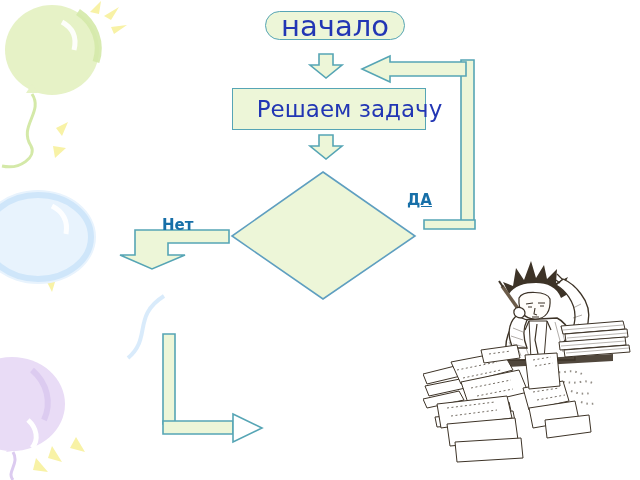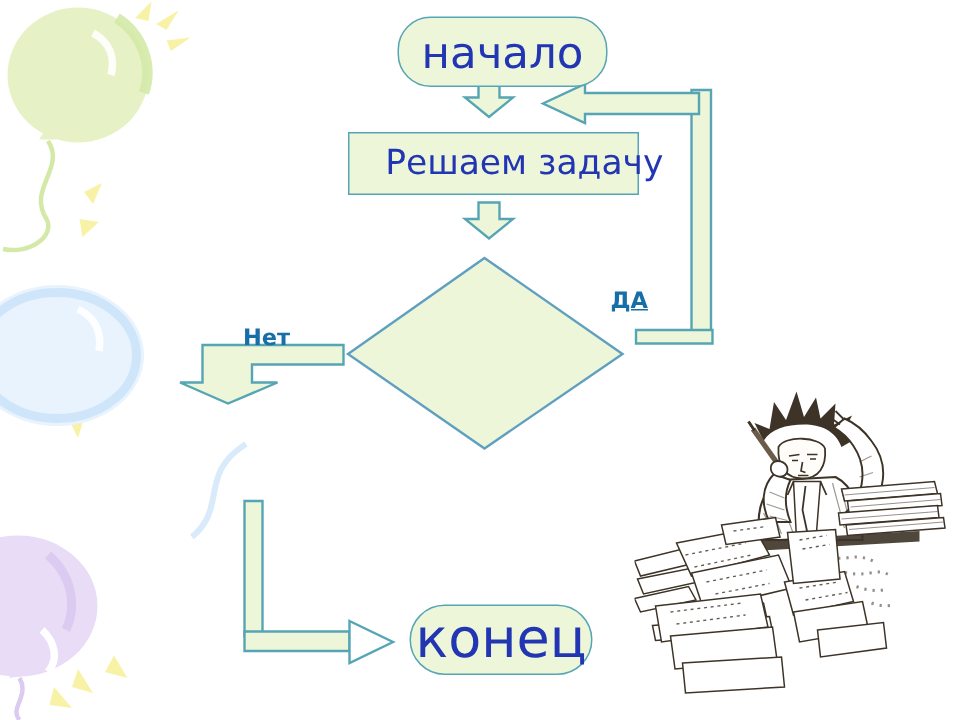--- a/index.html
+++ b/index.html
@@ -10,21 +10,21 @@
   .layer{position:absolute;left:0;top:0;width:640px;height:480px;}
   svg{display:block;}
   .shape{fill:var(--shape-fill);stroke:var(--shape-border);stroke-width:1.6;}
   .shape-white{fill:#fff;stroke:var(--shape-border);stroke-width:1.6;}
   .diamond{fill:var(--shape-fill);stroke:var(--decision-border);stroke-width:1.6;}
   .node{
     position:absolute;box-sizing:border-box;display:flex;align-items:center;justify-content:center;
     background:var(--shape-fill);border:1.6px solid var(--shape-border);
     color:var(--text-blue);text-align:center;white-space:nowrap;
   }
-  #node-start{left:265px;top:11px;width:140px;height:47px;border-radius:22px;font-size:29px;}
+  #node-start{left:265px;top:11px;width:140px;height:29px;border-radius:22px;font-size:29px;}
   #node-process{left:232px;top:88px;width:194px;height:42px;font-size:23px;padding-left:41px;}
   #node-walk{left:72px;top:290px;width:185px;height:42px;font-size:26px;font-weight:bold;}
   #node-end{left:273px;top:403px;width:122px;height:47px;border-radius:24px;font-size:36px;}
   #decision-label{
     position:absolute;left:243px;top:182px;width:160px;height:108px;
     display:flex;align-items:center;justify-content:center;text-align:center;
     color:var(--text-blue);font-weight:bold;font-size:19px;line-height:1.15;
   }
   .branch-label{position:absolute;color:var(--label-blue);font-weight:bold;font-size:15px;}
   #label-yes{left:407px;top:191px;text-decoration:underline;}
@@ -82,21 +82,20 @@
     <polygon class="shape" points="362,69 390,56 390,62 466,62 466,76 390,76 390,82"></polygon>
     <polygon class="shape" points="135,230 229,230 229,243 168,243 168,255 185,255 152,269 120,255 135,255"></polygon>
     <polygon class="diamond" points="323,172 415,236 323,299 232,236"></polygon>
     <polygon class="shape" points="163,334 175,334 175,424 163,424"></polygon>
     <polygon class="shape" points="163,421 233,421 233,434 163,434"></polygon>
     <polygon class="shape-white" points="233,414 262,428 233,442"></polygon>
   </svg>
 
   <div class="node" id="node-start">начало</div>
   <div class="node" id="node-process">Решаем задачу</div>
-  <div class="node" id="node-end">конец</div>
   <div class="branch-label" id="label-yes">ДА</div>
   <div class="branch-label" id="label-no">Нет</div>
 
   <svg style="position:absolute;left:423px;top:258px;" width="215" height="220" viewBox="0 0 215 220" aria-hidden="true">
     <g>
       <path d="M84,102 C80,82 86,68 98,62 L134,60 C146,66 152,82 152,102 Z" fill="#fff" class="ink" stroke-width="1.4"></path>
       <path class="hatch" d="M88,72 l10,26 M94,66 l12,32 M132,64 l8,30 M138,68 l7,28 M86,84 l8,16"></path>
       <polygon points="106,63 124,63 121,101 108,101" fill="#fff" class="ink" stroke-width="1"></polygon>
       <path d="M114,66 L112,82 L115,96 M106,63 L102,72 M124,63 L128,72" fill="none" class="ink" stroke-width="1.2"></path>
       <path d="M96,40 C95,54 102,61 112,61 C123,61 128,53 127,41 C124,33 100,32 96,40 Z" fill="#fffdf9" class="ink" stroke-width="1.2"></path>

